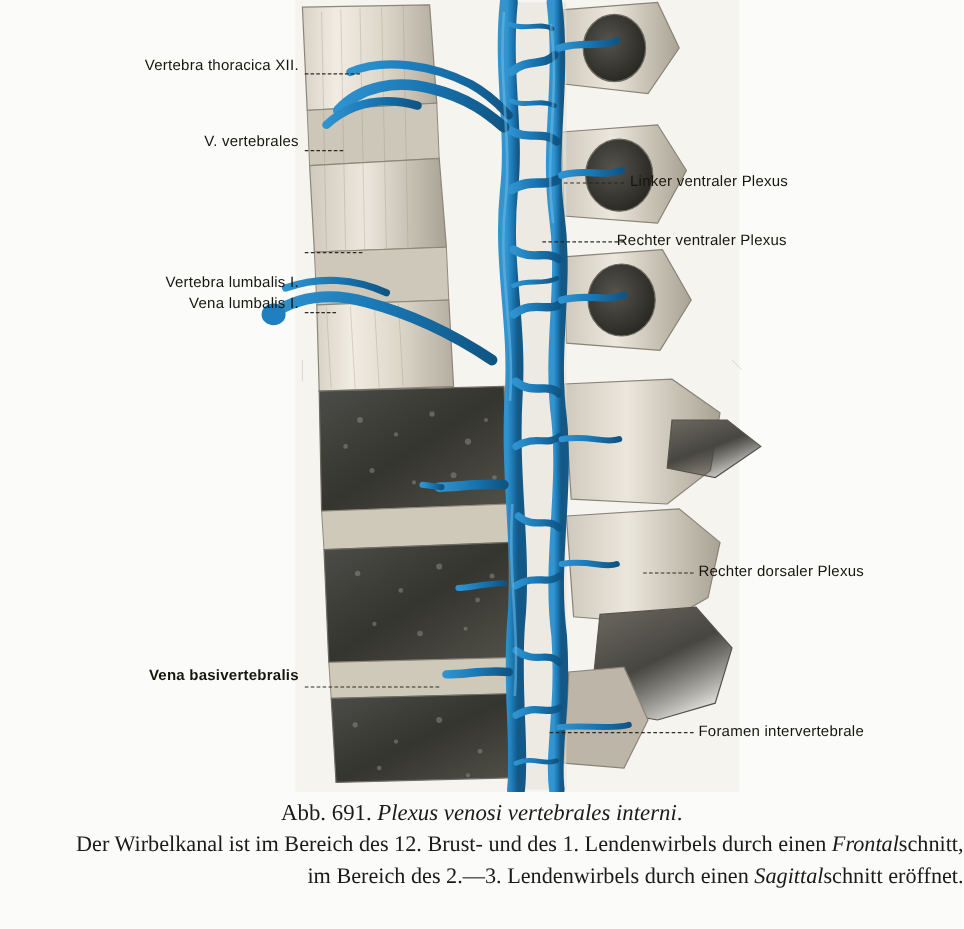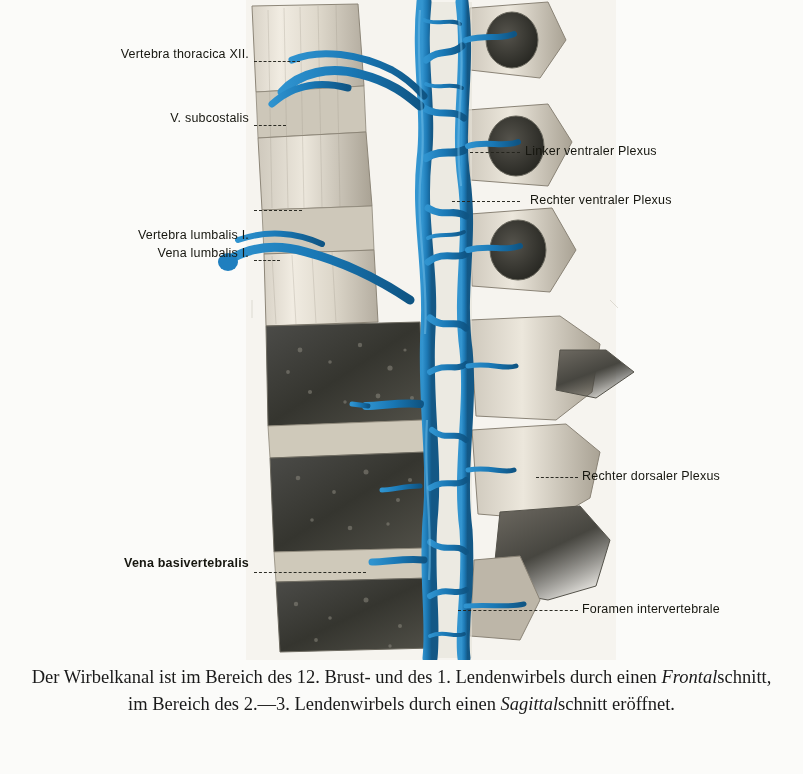--- a/index.html
+++ b/index.html
@@ -64,20 +64,21 @@
     line-height: 27px;
     font-family: "Liberation Serif", serif;
   }
   .cap-line-1 .ital {
     font-style: italic;
   }
   .cap-body {
     font-size: 18.5px;
     line-height: 27px;
     font-family: "Liberation Serif", serif;
+    text-align: right;
   }
   .cap-body .ital { font-style: italic; }
   .cap-credit {
     font-size: 13.5px;
     line-height: 22px;
     margin-top: 5px;
     font-family: "Liberation Serif", serif;
   }
   .smallcaps {
     font-variant: small-caps;
@@ -261,32 +262,36 @@
     <div class="leader" style="left:254px; top:210px; width:48px;"></div>
     <div class="leader" style="left:254px; top:260px; width:26px;"></div>
     <div class="leader" style="left:254px; top:572px; width:112px;"></div>
 
     <div class="leader" style="left:470px; top:152px; width:50px;"></div>
     <div class="leader" style="left:452px; top:201px; width:68px;"></div>
     <div class="leader" style="left:536px; top:477px; width:42px;"></div>
     <div class="leader" style="left:458px; top:610px; width:120px;"></div>
 
     <div class="label right" style="left:97px; top:48px; width:152px;">Vertebra thoracica XII.</div>
-    <div class="label right" style="left:136px; top:112px; width:113px;">V. subcostalis</div>
+    <div class="label right" style="left:136px; top:112px; width:113px;">V. vertebrales</div>
     <div class="label right" style="left:100px; top:197px; width:149px;margin-top:32px;">Vertebra lumbalis I.</div>
     <div class="label right" style="left:116px; top:247px; width:133px;">Vena lumbalis I.</div>
     <div class="label right bold" style="left:93px; top:557px; width:156px;">Vena basivertebralis</div>
 
     <div class="label" style="left:525px; top:145px;">Linker ventraler Plexus</div>
-    <div class="label" style="left:530px; top:194px;">Rechter ventraler Plexus</div>
+    <div class="label" style="left:514px; top:194px;">Rechter ventraler Plexus</div>
     <div class="label" style="left:582px; top:470px;">Rechter dorsaler Plexus</div>
     <div class="label" style="left:582px; top:603px;">Foramen intervertebrale</div>
   </div>
 
   <div id="caption">
+    <div class="cap-line-1">
+      <span>Abb. 691.</span>
+      <span class="ital">Plexus venosi vertebrales interni</span><span>.</span>
+    </div>
     <div class="cap-body">
       <span>Der Wirbelkanal ist im Bereich des 12. Brust- und des 1. Lendenwirbels durch einen </span><span class="ital">Frontal</span><span>schnitt,</span>
     </div>
     <div class="cap-body">
       <span>im Bereich des 2.—3. Lendenwirbels durch einen </span><span class="ital">Sagittal</span><span>schnitt eröffnet.</span>
     </div>
   </div>
 
 </div>
 

